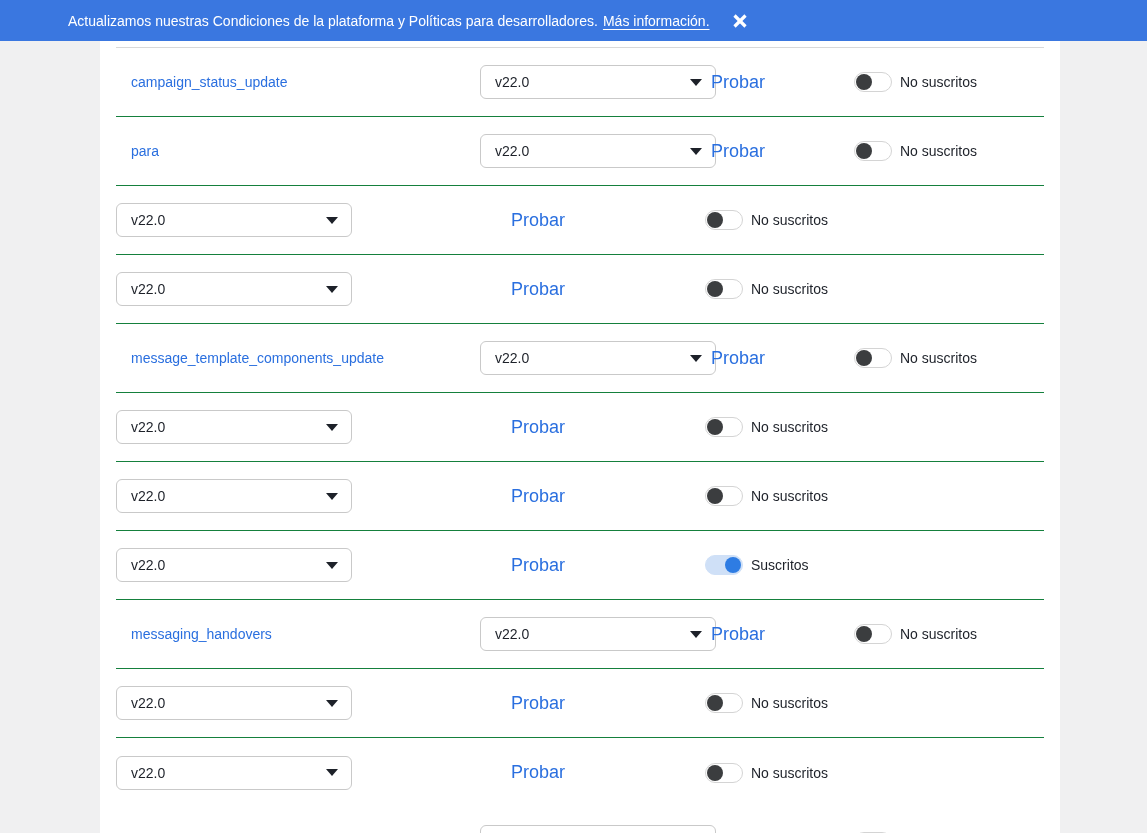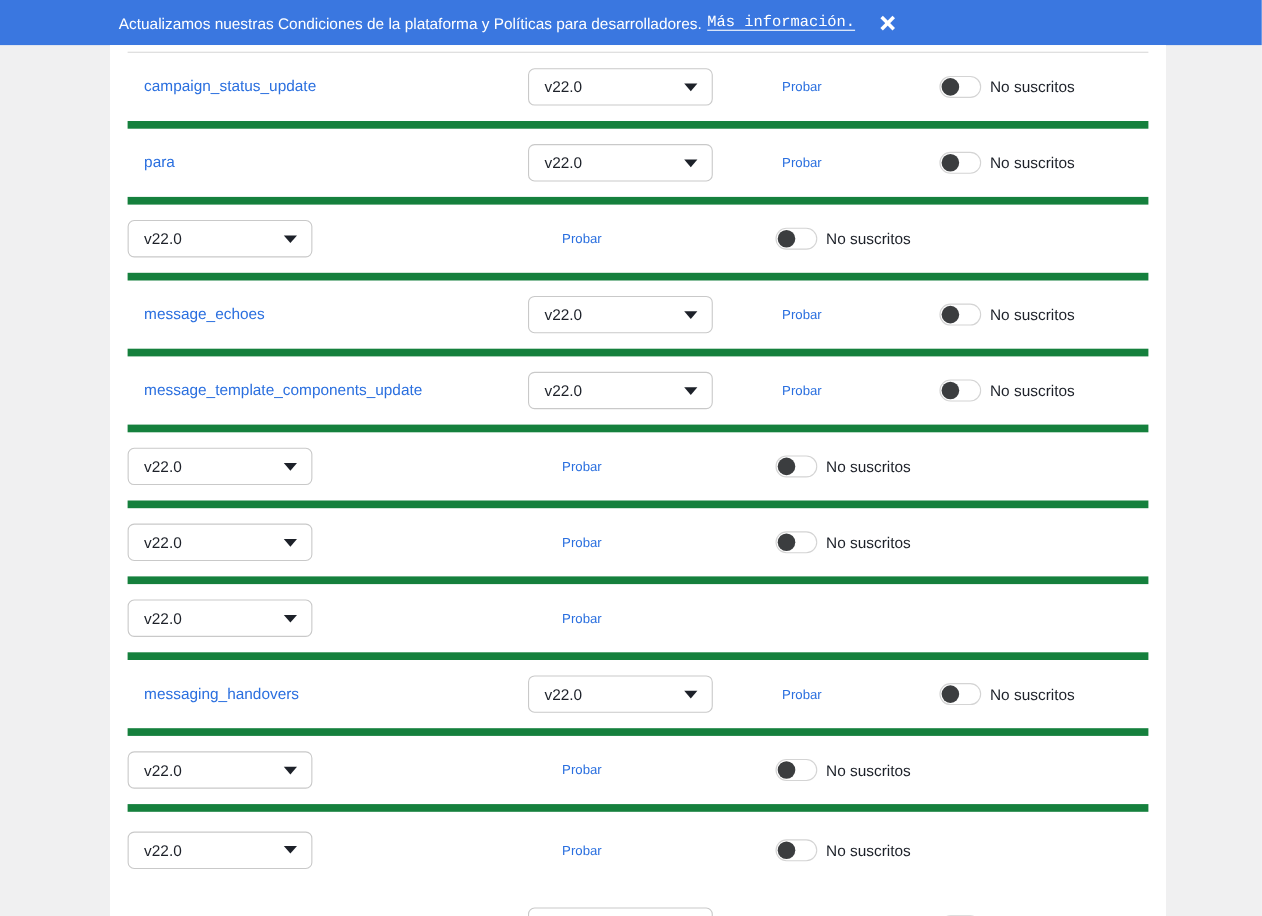--- a/index.html
+++ b/index.html
@@ -7,70 +7,70 @@
     width: 1147px; height: 833px;
     overflow: hidden;
     background: #f0f0f1;
     font-family: "Liberation Sans", sans-serif;
   }
   
   .banner {
     position: absolute; top: 0; left: 0; width: 1147px; height: 41px;
     background: #3a77e0;
     display: flex; align-items: center;
-    padding-left: 108px;
+    padding-left: 68px;
     color: #ffffff; font-size: 14px;
   }
   .banner-message { white-space: pre; }
   .banner-link {
     color: #ffffff; text-decoration: underline; text-underline-offset: 3px;
-    margin-left: 5px; white-space: pre; cursor: pointer; font-family: Liberation Mono, monospace;
+    margin-left: 5px; white-space: pre; cursor: pointer;
   }
   .banner-close {
     margin-left: 21px; width: 18px; height: 18px;
     display: flex; align-items: center; justify-content: center;
     cursor: pointer;
   }
   
   .card {
     position: absolute; top: 41px; left: 100px;
     width: 960px; height: 792px;
     background: #ffffff;
     padding: 0 16px;
   }
   .partial-top-row { height: 7px; border-bottom: 1px solid #d9d9d9; }
   .row {
     display: grid;
     grid-template-columns: 364px 200px 149px auto;
     align-items: center;
     height: 69px;
-    border-bottom: 7px solid #15803d;
+    border-bottom: 1px solid #15803d;
   }
   .row:last-child { border-bottom: none; }
   .cell-name { padding-left: 15px; }
   .field-link {
     color: #2a6fdf; font-size: 14px; text-decoration: none; cursor: pointer;
   }
   .select-box {
-    width: 168px; height: 34px;
+    width: 236px; height: 34px;
     border: 1px solid #c9c9c9; border-radius: 6px;
     background: #ffffff;
     display: flex; align-items: center; justify-content: space-between;
     padding: 0 13px 0 14px;
     cursor: pointer;
   }
   .select-value { font-size: 14px; color: #1d2129; }
   .caret-down {
     width: 0; height: 0;
     border-left: 6px solid transparent;
     border-right: 6px solid transparent;
     border-top: 7px solid #1d2129;
   }
   .cell-test { padding-left: 31px; }
-  .test-link { color: #2a6fdf; font-size: 12px; text-decoration: none; cursor: pointer; }
+  .test-link { color: #2a6fdf; font-size: 18px; text-decoration: none; cursor: pointer; }
   .cell-toggle { display: flex; align-items: center; padding-left: 25px; }
   .toggle {
     position: relative;
     width: 38px; height: 20px;
     border-radius: 10px;
     background: #ffffff;
     border: 1px solid #d4d4d4;
     cursor: pointer;
     flex: 0 0 auto;
   }
@@ -155,23 +155,20 @@
     </div>
     <div class="cell-toggle">
       <span class="toggle">
             <span class="knob"></span>
           </span>
       <span class="status-label">No suscritos</span>
     </div>
   </div>
 
   <div class="row">
-    <div class="cell-name">
-      <a class="field-link">message_echoes</a>
-    </div>
     <div>
       <div class="select-box">
         <span class="select-value">v22.0</span>
         <span class="caret-down"></span>
       </div>
     </div>
     <div class="cell-test">
       <a class="test-link">Probar</a>
     </div>
     <div class="cell-toggle">
@@ -242,20 +239,26 @@
   <div class="row">
     <div>
       <div class="select-box">
         <span class="select-value">v22.0</span>
         <span class="caret-down"></span>
       </div>
     </div>
     <div class="cell-test">
       <a class="test-link">Probar</a>
     </div>
+    <div class="cell-toggle">
+      <span class="toggle on">
+            <span class="knob"></span>
+          </span>
+      <span class="status-label">Suscritos</span>
+    </div>
   </div>
 
   <div class="row">
     <div class="cell-name">
       <a class="field-link">messaging_handovers</a>
     </div>
     <div>
       <div class="select-box">
         <span class="select-value">v22.0</span>
         <span class="caret-down"></span>

